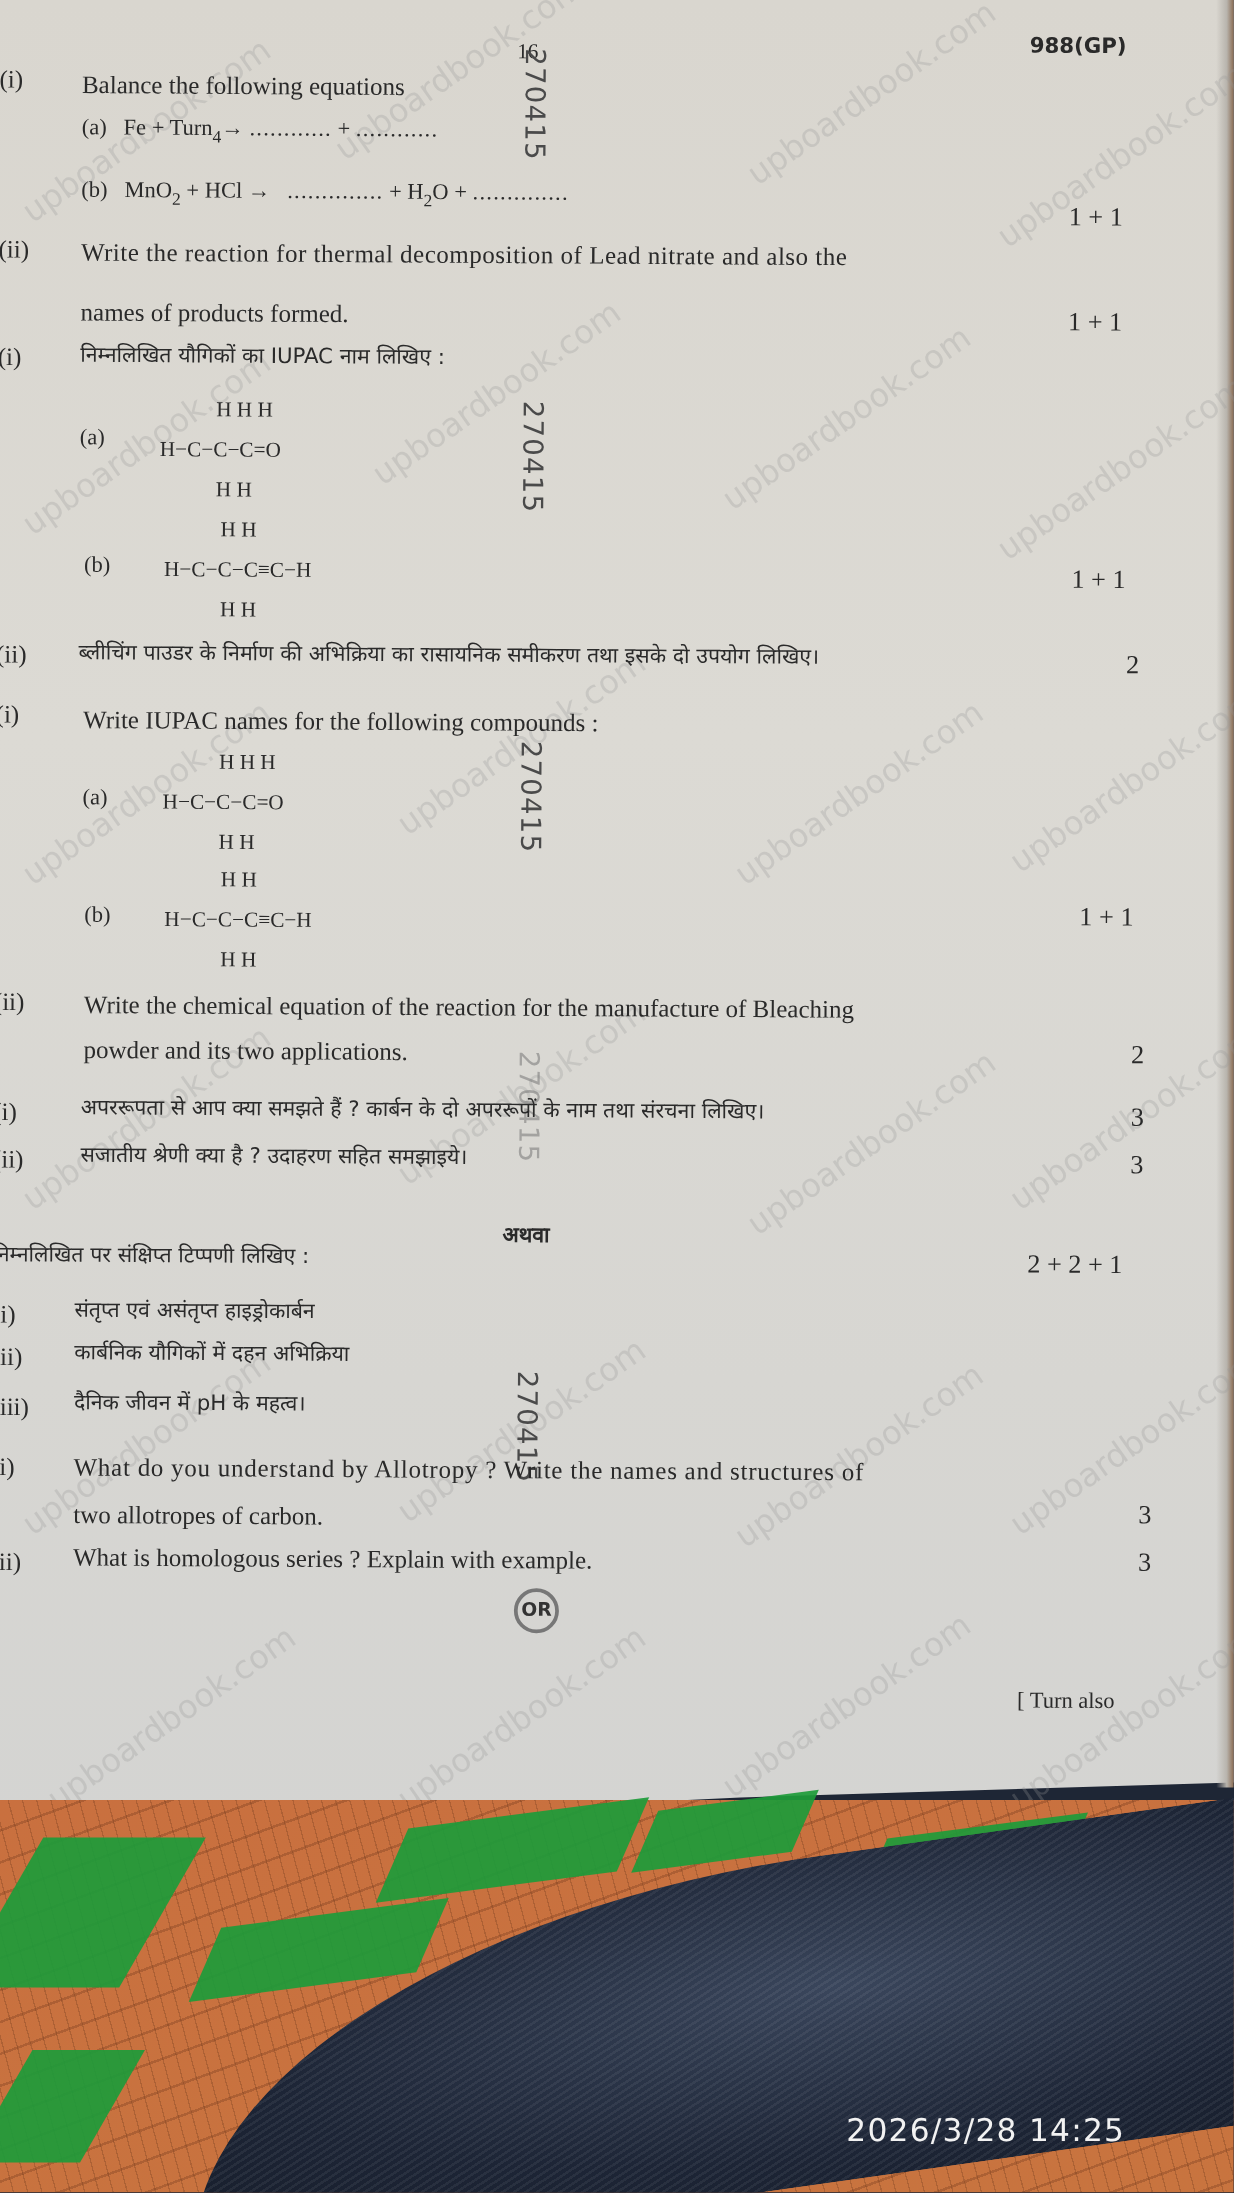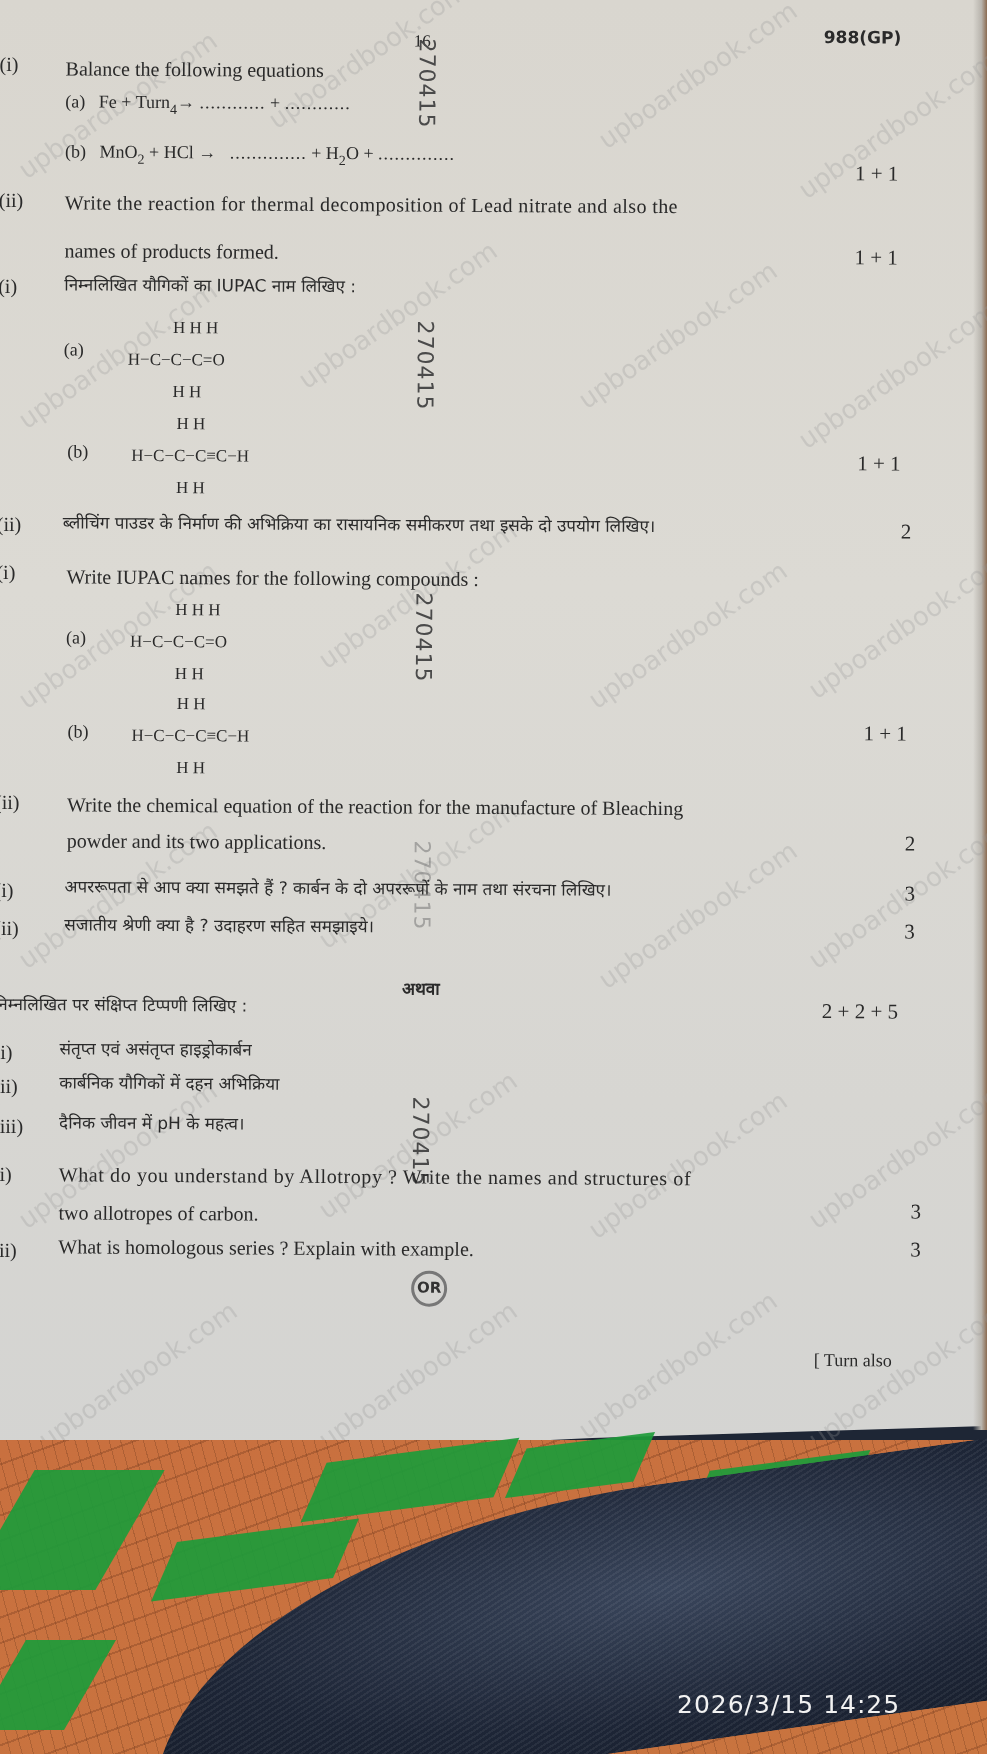--- a/index.html
+++ b/index.html
@@ -212,21 +212,21 @@
   <div>
     <div class="t" style="left:0;top:918px;">(ii)</div>
     <div class="t hi" style="left:70px;top:916px;">सजातीय श्रेणी क्या है ? उदाहरण सहित समझाइये।</div>
     <div class="marks" style="left:910px;top:914px;">3</div>
   </div>
 
   <div class="t hi bold" style="left:408px;top:978px;">अथवा</div>
 
   <div>
     <div class="t hi" style="left:0;top:996px;">निम्नलिखित पर संक्षिप्त टिप्पणी लिखिए :</div>
-    <div class="marks" style="left:828px;top:994px;">2 + 2 + 5</div>
+    <div class="marks" style="left:828px;top:994px;">2 + 2 + 1</div>
     <div class="t" style="left:0;top:1042px;">(i)</div>
     <div class="t hi" style="left:66px;top:1040px;">संतृप्त एवं असंतृप्त हाइड्रोकार्बन</div>
     <div class="t" style="left:0;top:1076px;">(ii)</div>
     <div class="t hi" style="left:66px;top:1074px;">कार्बनिक यौगिकों में दहन अभिक्रिया</div>
     <div class="t" style="left:0;top:1116px;">(iii)</div>
     <div class="t hi" style="left:66px;top:1114px;">दैनिक जीवन में pH के महत्व।</div>
   </div>
 
   <div>
     <div class="t" style="left:0;top:1164px;">(i)</div>
@@ -239,13 +239,13 @@
     <div class="t" style="left:0;top:1240px;">(ii)</div>
     <div class="t" style="left:66px;top:1236px;">What is homologous series ? Explain with example.</div>
     <div class="marks" style="left:918px;top:1232px;">3</div>
   </div>
 
   <div class="or-stamp">OR</div>
 
   <div class="t" style="left:822px;top:1346px;font-size:18px;">[ Turn also</div>
 </div>
 
-<div class="timestamp">2026/3/15 14:25</div>
+<div class="timestamp">2026/3/28 14:25</div>
 
 </body></html>

